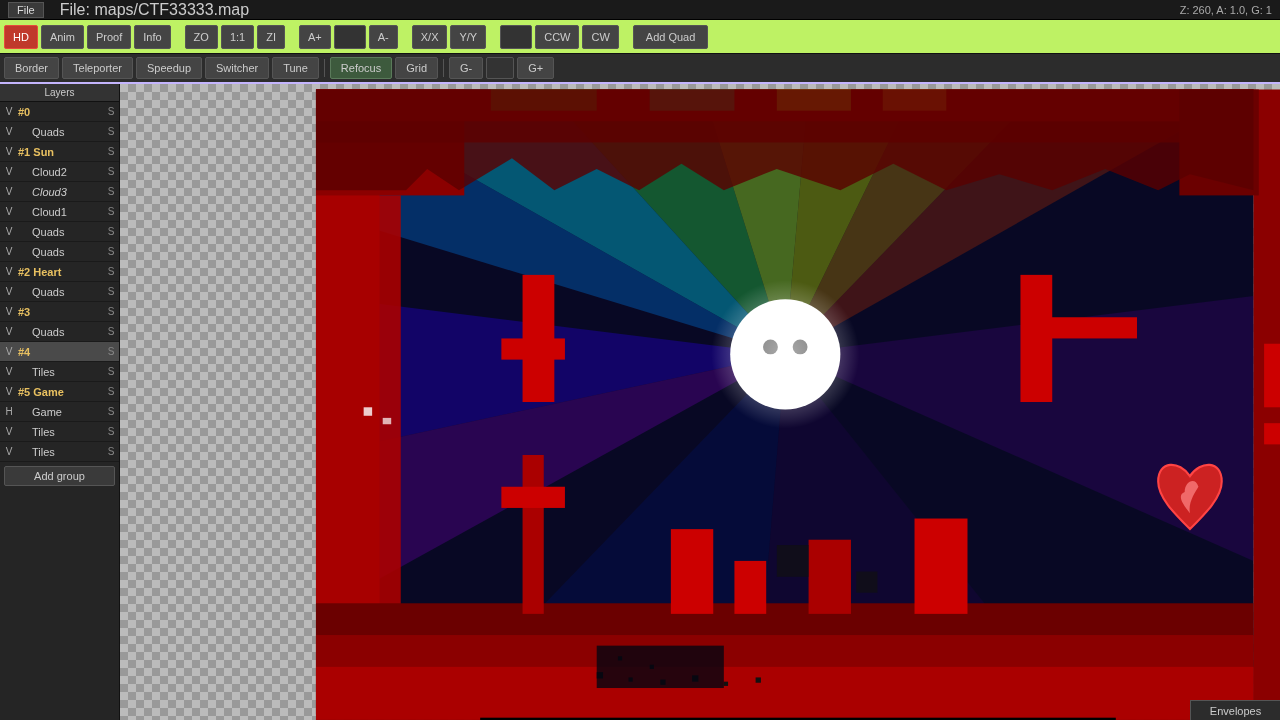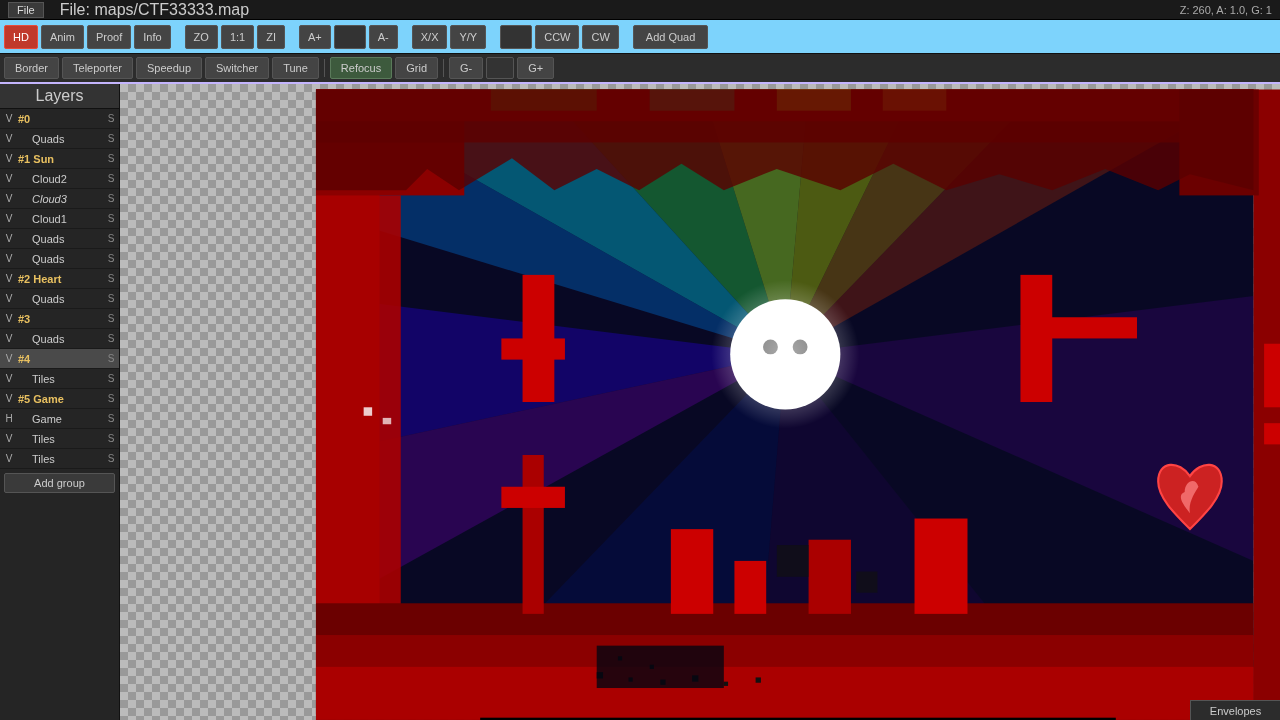--- a/index.html
+++ b/index.html
@@ -5,39 +5,39 @@
     * { margin: 0; padding: 0; box-sizing: border-box; }
     body { width: 1280px; height: 720px; overflow: hidden; background: #2a2a2a; font-family: Arial, sans-serif; font-size: 12px; color: #ddd; }
 
     
     #titlebar { height: 20px; background: #1a1a1a; display: flex; align-items: center; padding: 0 8px; gap: 16px; border-bottom: 1px solid #000; }
     #titlebar .file-menu { background: #3a3a3a; padding: 1px 8px; border: 1px solid #555; cursor: pointer; color: #ddd; font-size: 11px; }
     #titlebar .file-title { color: #ccc; font-size: 16px; }
     #titlebar .file-info { margin-left: auto; color: #aaa; font-size: 11px; }
 
     
-    #toolbar { height: 34px; background: #7dd3fc; display: flex; align-items: center; padding: 0 4px; gap: 3px; border-bottom: 1px solid #111; }
+    #toolbar { height: 34px; background: #bef264; display: flex; align-items: center; padding: 0 4px; gap: 3px; border-bottom: 1px solid #111; }
     .tb-btn { height: 24px; padding: 0 8px; background: #444; border: 1px solid #555; color: #ccc; font-size: 11px; cursor: pointer; border-radius: 2px; }
     .tb-btn.active { background: #c0392b; border-color: #e74c3c; color: #fff; }
     .tb-btn.wide { padding: 0 12px; }
     .tb-input { height: 24px; width: 32px; background: #333; border: 1px solid #555; color: #ccc; font-size: 11px; text-align: center; border-radius: 2px; }
 
     
     #toolbar2 { height: 30px; background: #2c2c2c; display: flex; align-items: center; padding: 0 4px; gap: 3px; border-bottom: 2px solid #c4b5fd; }
     .tb2-btn { height: 22px; padding: 0 10px; background: #444; border: 1px solid #555; color: #ccc; font-size: 11px; cursor: pointer; border-radius: 2px; }
     .tb2-btn.highlight { background: #3d5a3d; border-color: #5a7a5a; }
     .tb2-sep { width: 1px; height: 18px; background: #555; margin: 0 2px; }
     .g-input { height: 22px; width: 28px; background: #333; border: 1px solid #555; color: #ccc; font-size: 11px; text-align: center; border-radius: 2px; }
 
     
     #main { display: flex; height: calc(720px - 84px); }
 
     
     #sidebar { width: 120px; background: #252525; border-right: 1px solid #111; display: flex; flex-direction: column; overflow-y: auto; flex-shrink: 0; }
-    .sidebar-header { background: #333; text-align: center; padding: 3px 0; font-size: 16px; color: #ccc; border-bottom: 1px solid #111; }
+    .sidebar-header { background: #333; text-align: center; padding: 3px 0; font-size: 10px; color: #ccc; border-bottom: 1px solid #111; }
     .layer-row { display: flex; align-items: center; height: 20px; padding: 0 2px; cursor: pointer; border-bottom: 1px solid #1a1a1a; }
     .layer-row.selected { background: #4a4a4a; }
     .layer-v { color: #aaa; font-size: 10px; width: 14px; text-align: center; }
     .layer-name { flex: 1; font-size: 11px; color: #ccc; padding-left: 2px; }
     .layer-name.group { color: #e8c060; font-weight: bold; }
     .layer-s { color: #888; font-size: 10px; width: 12px; text-align: center; }
     .add-group-btn { margin: 4px; padding: 3px 0; background: #3a3a3a; border: 1px solid #555; color: #ccc; font-size: 11px; text-align: center; cursor: pointer; border-radius: 2px; }
 
     
     #canvas-area { flex: 1; overflow: hidden; position: relative; background: #888; }

